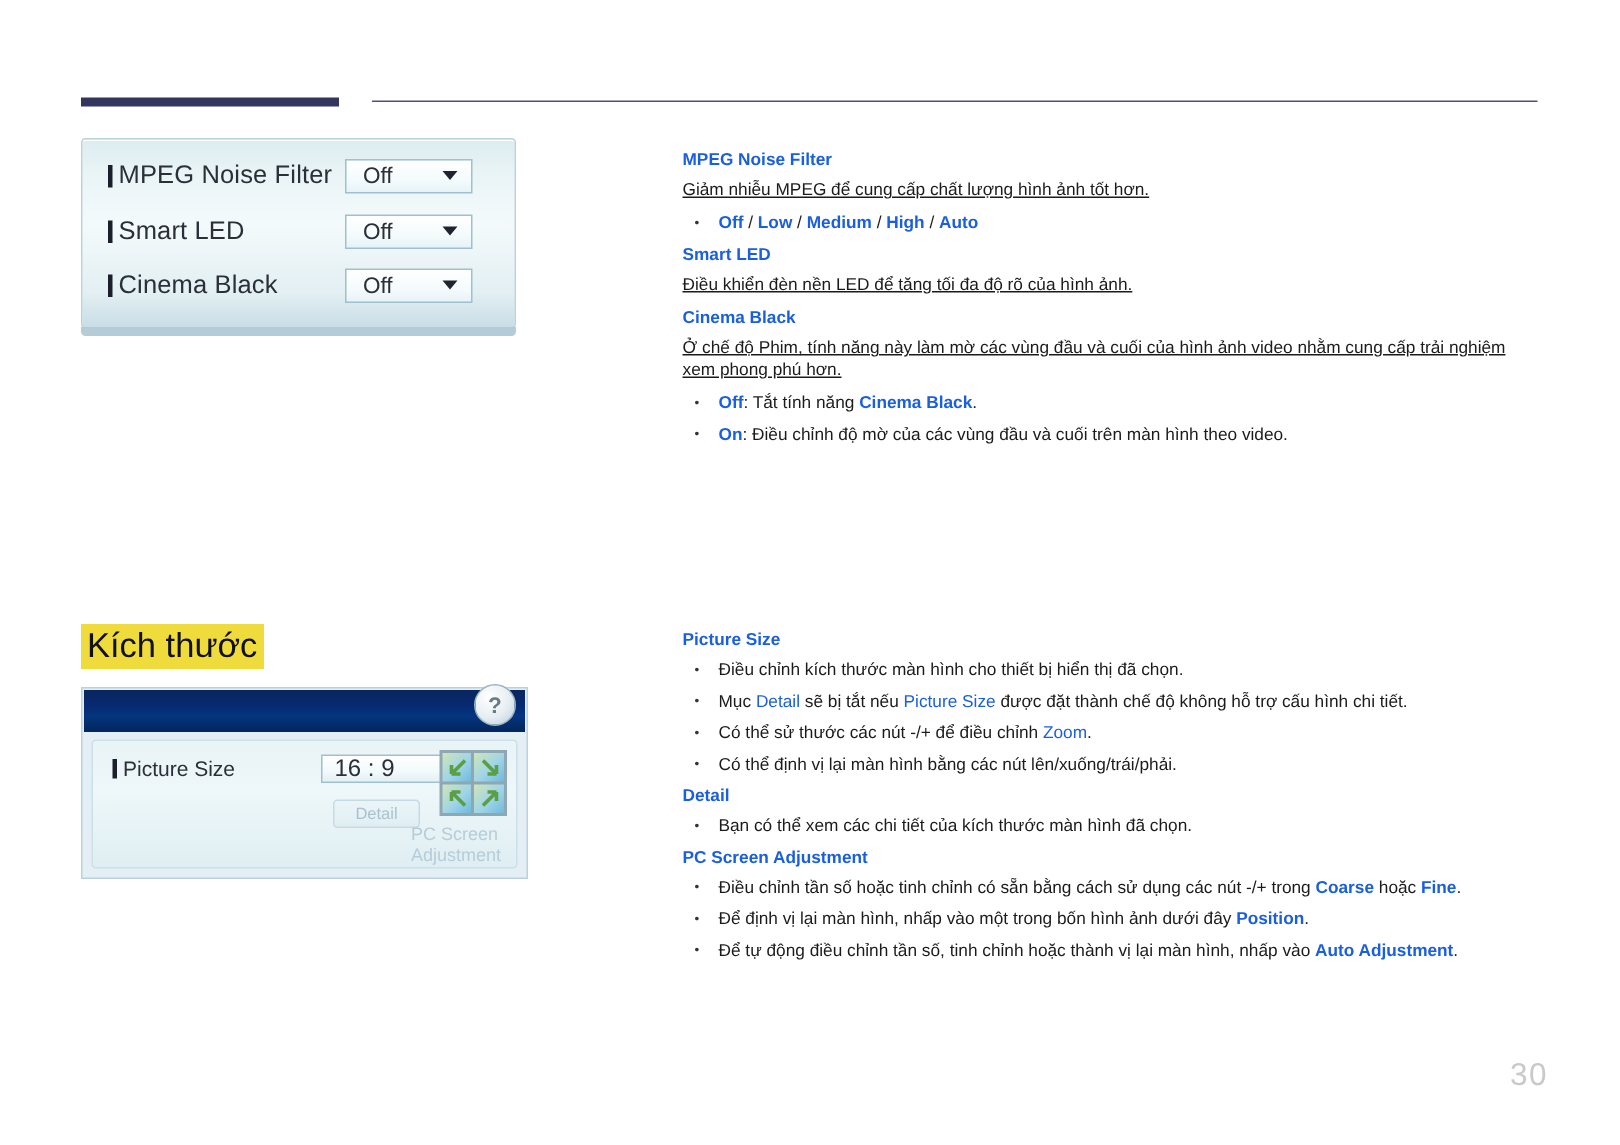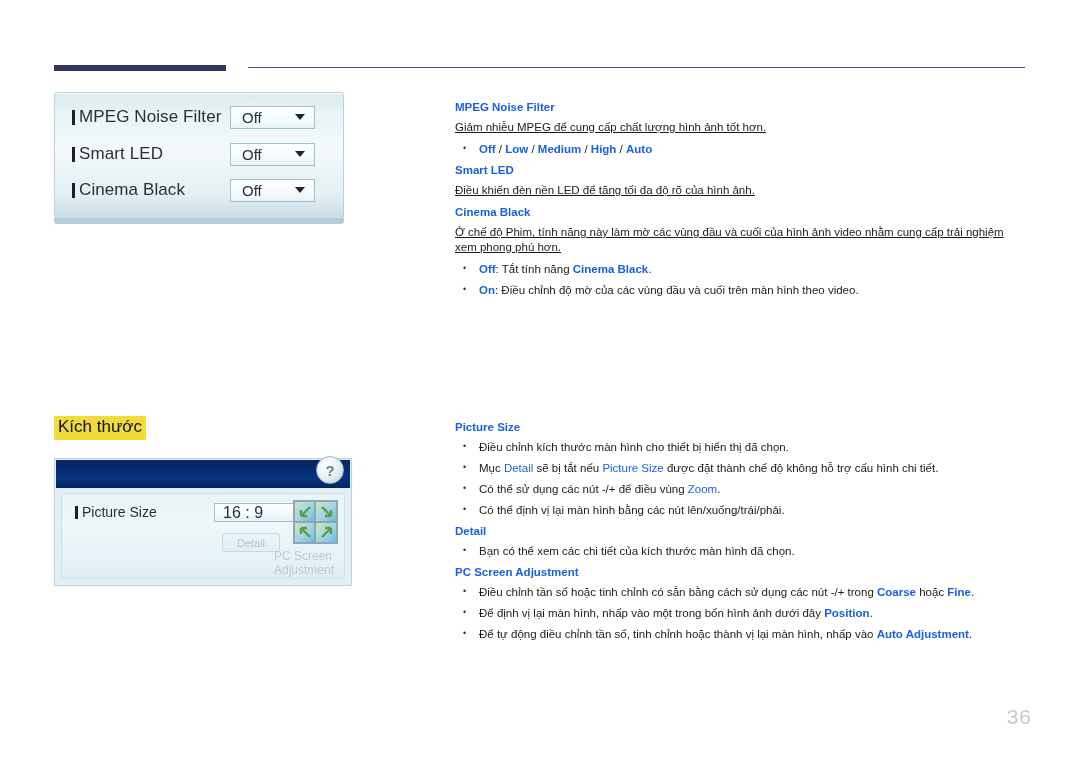--- a/index.html
+++ b/index.html
@@ -104,21 +104,21 @@
     margin-right: 2px;
   }
 
   
   .heading-highlight {
     position: absolute;
     left: 54px;
     top: 416px;
     background: #efdb3c;
     color: #111111;
-    font-size: 17px;
+    font-size: 23px;
     padding: 2px 4px 3px 4px;
     line-height: 1.1;
   }
 
   
   .osd2 {
     position: absolute;
     left: 54px;
     top: 458px;
     width: 298px;
@@ -416,33 +416,33 @@
       </ul>
     </div>
   </div>
 
 <div class="doc-col-2" id="doc-bottom">
     <div class="group">
       <div class="sec-title">Picture Size</div>
       <ul class="blist">
         <li><span class="blk">Điều chỉnh kích thước màn hình cho thiết bị hiển thị đã chọn.</span></li>
         <li><span class="blk">Mục </span><span class="bn">Detail</span><span class="blk"> sẽ bị tắt nếu </span><span class="bn">Picture Size</span><span class="blk"> được đặt thành chế độ không hỗ trợ cấu hình chi tiết.</span></li>
-        <li><span class="blk">Có thể sử dụng các nút -/+ để điều vùng </span><span class="bn">Zoom</span><span class="blk">.</span></li>
+        <li><span class="blk">Có thể sử thước các nút -/+ để điều chỉnh </span><span class="bn">Zoom</span><span class="blk">.</span></li>
         <li><span class="blk">Có thể định vị lại màn hình bằng các nút lên/xuống/trái/phải.</span></li>
       </ul>
     </div>
     <div class="group">
       <div class="sec-title">Detail</div>
       <ul class="blist">
         <li><span class="blk">Bạn có thể xem các chi tiết của kích thước màn hình đã chọn.</span></li>
       </ul>
     </div>
     <div class="group">
       <div class="sec-title">PC Screen Adjustment</div>
       <ul class="blist">
         <li><span class="blk">Điều chỉnh tần số hoặc tinh chỉnh có sẵn bằng cách sử dụng các nút -/+ trong </span><span class="b">Coarse</span><span class="blk"> hoặc </span><span class="b">Fine</span><span class="blk">.</span></li>
         <li><span class="blk">Để định vị lại màn hình, nhấp vào một trong bốn hình ảnh dưới đây </span><span class="b">Position</span><span class="blk">.</span></li>
         <li><span class="blk">Để tự động điều chỉnh tần số, tinh chỉnh hoặc thành vị lại màn hình, nhấp vào </span><span class="b">Auto Adjustment</span><span class="blk">.</span></li>
       </ul>
     </div>
   </div>
 
-<div class="page-num">36</div>
+<div class="page-num">30</div>
 
 </body></html>

